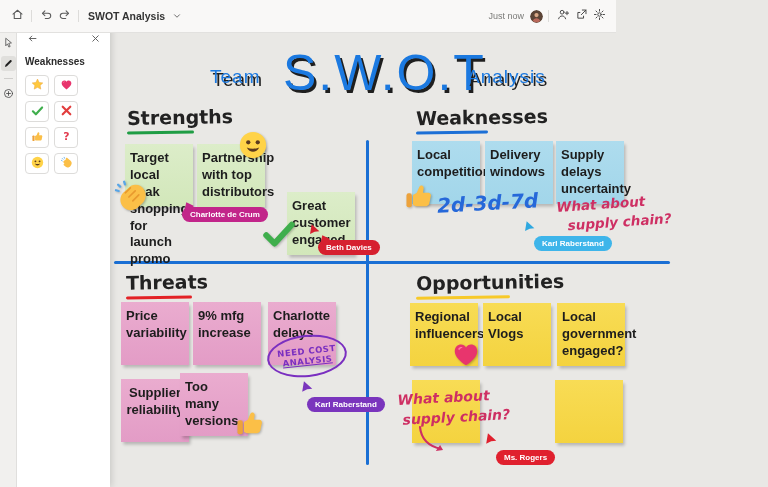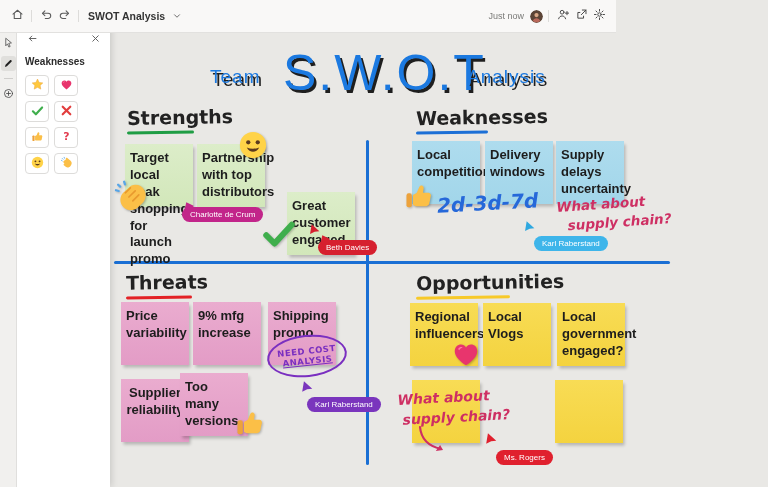--- a/index.html
+++ b/index.html
@@ -57,21 +57,21 @@
   .n-blue   { background:linear-gradient(#aedce e,#a2d6ea); background:linear-gradient(#aedcee,#a2d6ea); }
   .n-pink   { background:linear-gradient(#eaaccf,#e39cc6); }
   .n-yellow { background:linear-gradient(#f8dc55,#f4d33f); }
 
   .emoji { z-index:6; }
   .emoji svg { width:100%; height:100%; display:block; filter:drop-shadow(1px 1.5px 1px rgba(0,0,0,.25)); }
 
   .cursor { z-index:8; }
   .cursor svg { width:100%; height:100%; display:block; }
 
-  .tag { padding:3px 8px; border-radius:9px; color:#fff; font-size:8px; font-weight:normal; white-space:nowrap; z-index:7; }
+  .tag { padding:3px 8px; border-radius:9px; color:#fff; font-size:8px; font-weight:bold; white-space:nowrap; z-index:7; }
   .tag.tail::before { content:""; position:absolute; width:8px; height:8px; background:inherit; top:-3px; left:3px;
                       transform:rotate(25deg) skew(12deg); z-index:-1; }
   .t-charlotte { background:#c2258a; }
   .t-beth { background:#d6202f; }
   .t-karlblue { background:#3eb5ea; }
   .t-karlpurple { background:#7a35bd; }
   .t-rogers { background:#e0202e; }
 
   .ink { font-family:"DejaVu Sans",sans-serif; font-style:italic; font-weight:600; z-index:5; }
   .ink-blue { color:#2668d9; }
@@ -281,21 +281,21 @@
   </div>
   <div class="abs cursor" style="left:523px; top:220px; width:13px; height:13px; color:#2fa8e0;"><span><svg viewBox="0 0 16 16">
           <path fill="currentColor" d="M2.5 13.5L4.5 1.5l9.5 8.5-5.8.7z"></path>
         </svg></span></div>
   <div class="abs tag t-karlblue" style="left:534px; top:236px;">Karl Raberstand</div>
 
   <div class="abs hand" style="left:126px; top:271px; font-size:19px; transform:rotate(-1deg);">Threats</div>
   <div class="abs underline" style="left:126px; top:296px; width:66px; background:#e32226; transform:rotate(-1deg);"></div>
   <div class="abs note n-pink" style="left:121px; top:302px;"><span>Price variability</span></div>
   <div class="abs note n-pink" style="left:193px; top:302px;"><span>9% mfg increase</span></div>
-  <div class="abs note n-pink" style="left:268px; top:302px;"><span>Shipping promo</span></div>
+  <div class="abs note n-pink" style="left:268px; top:302px;"><span>Charlotte delays</span></div>
   <div class="abs note n-pink" style="left:121px; top:379px;text-align:center;"><span>Supplier reliability</span></div>
   <div class="abs note n-pink" style="left:180px; top:373px;"><span>Too many versions</span></div>
   <div class="abs cost-ellipse" style="left:267px; top:335px;">
     <span>NEED COST</span>
     <span class="u">ANALYSIS</span>
   </div>
   <div class="abs emoji" style="left:234px; top:406px; width:32px; height:34px;"><span><svg viewBox="0 0 24 24">
           <rect x="2.6" y="10" width="4" height="10.5" rx="1.6" fill="#eda23b"></rect>
           <path d="M7.5 11.2l2-1c.5-.3.9-.7 1.1-1.2l1.6-3.8c.3-.8 1.1-1.3 1.9-1.1.9.2 1.5 1.1 1.4 2l-.5 3.4h3.9c1.3 0 2.3 1.2 2 2.5l-1.2 5.7c-.2 1.1-1.2 1.9-2.3 1.9H9.9c-.4 0-.8-.1-1.2-.3l-1.2-.7z" fill="#fbbf47"></path>
         </svg></span></div>

